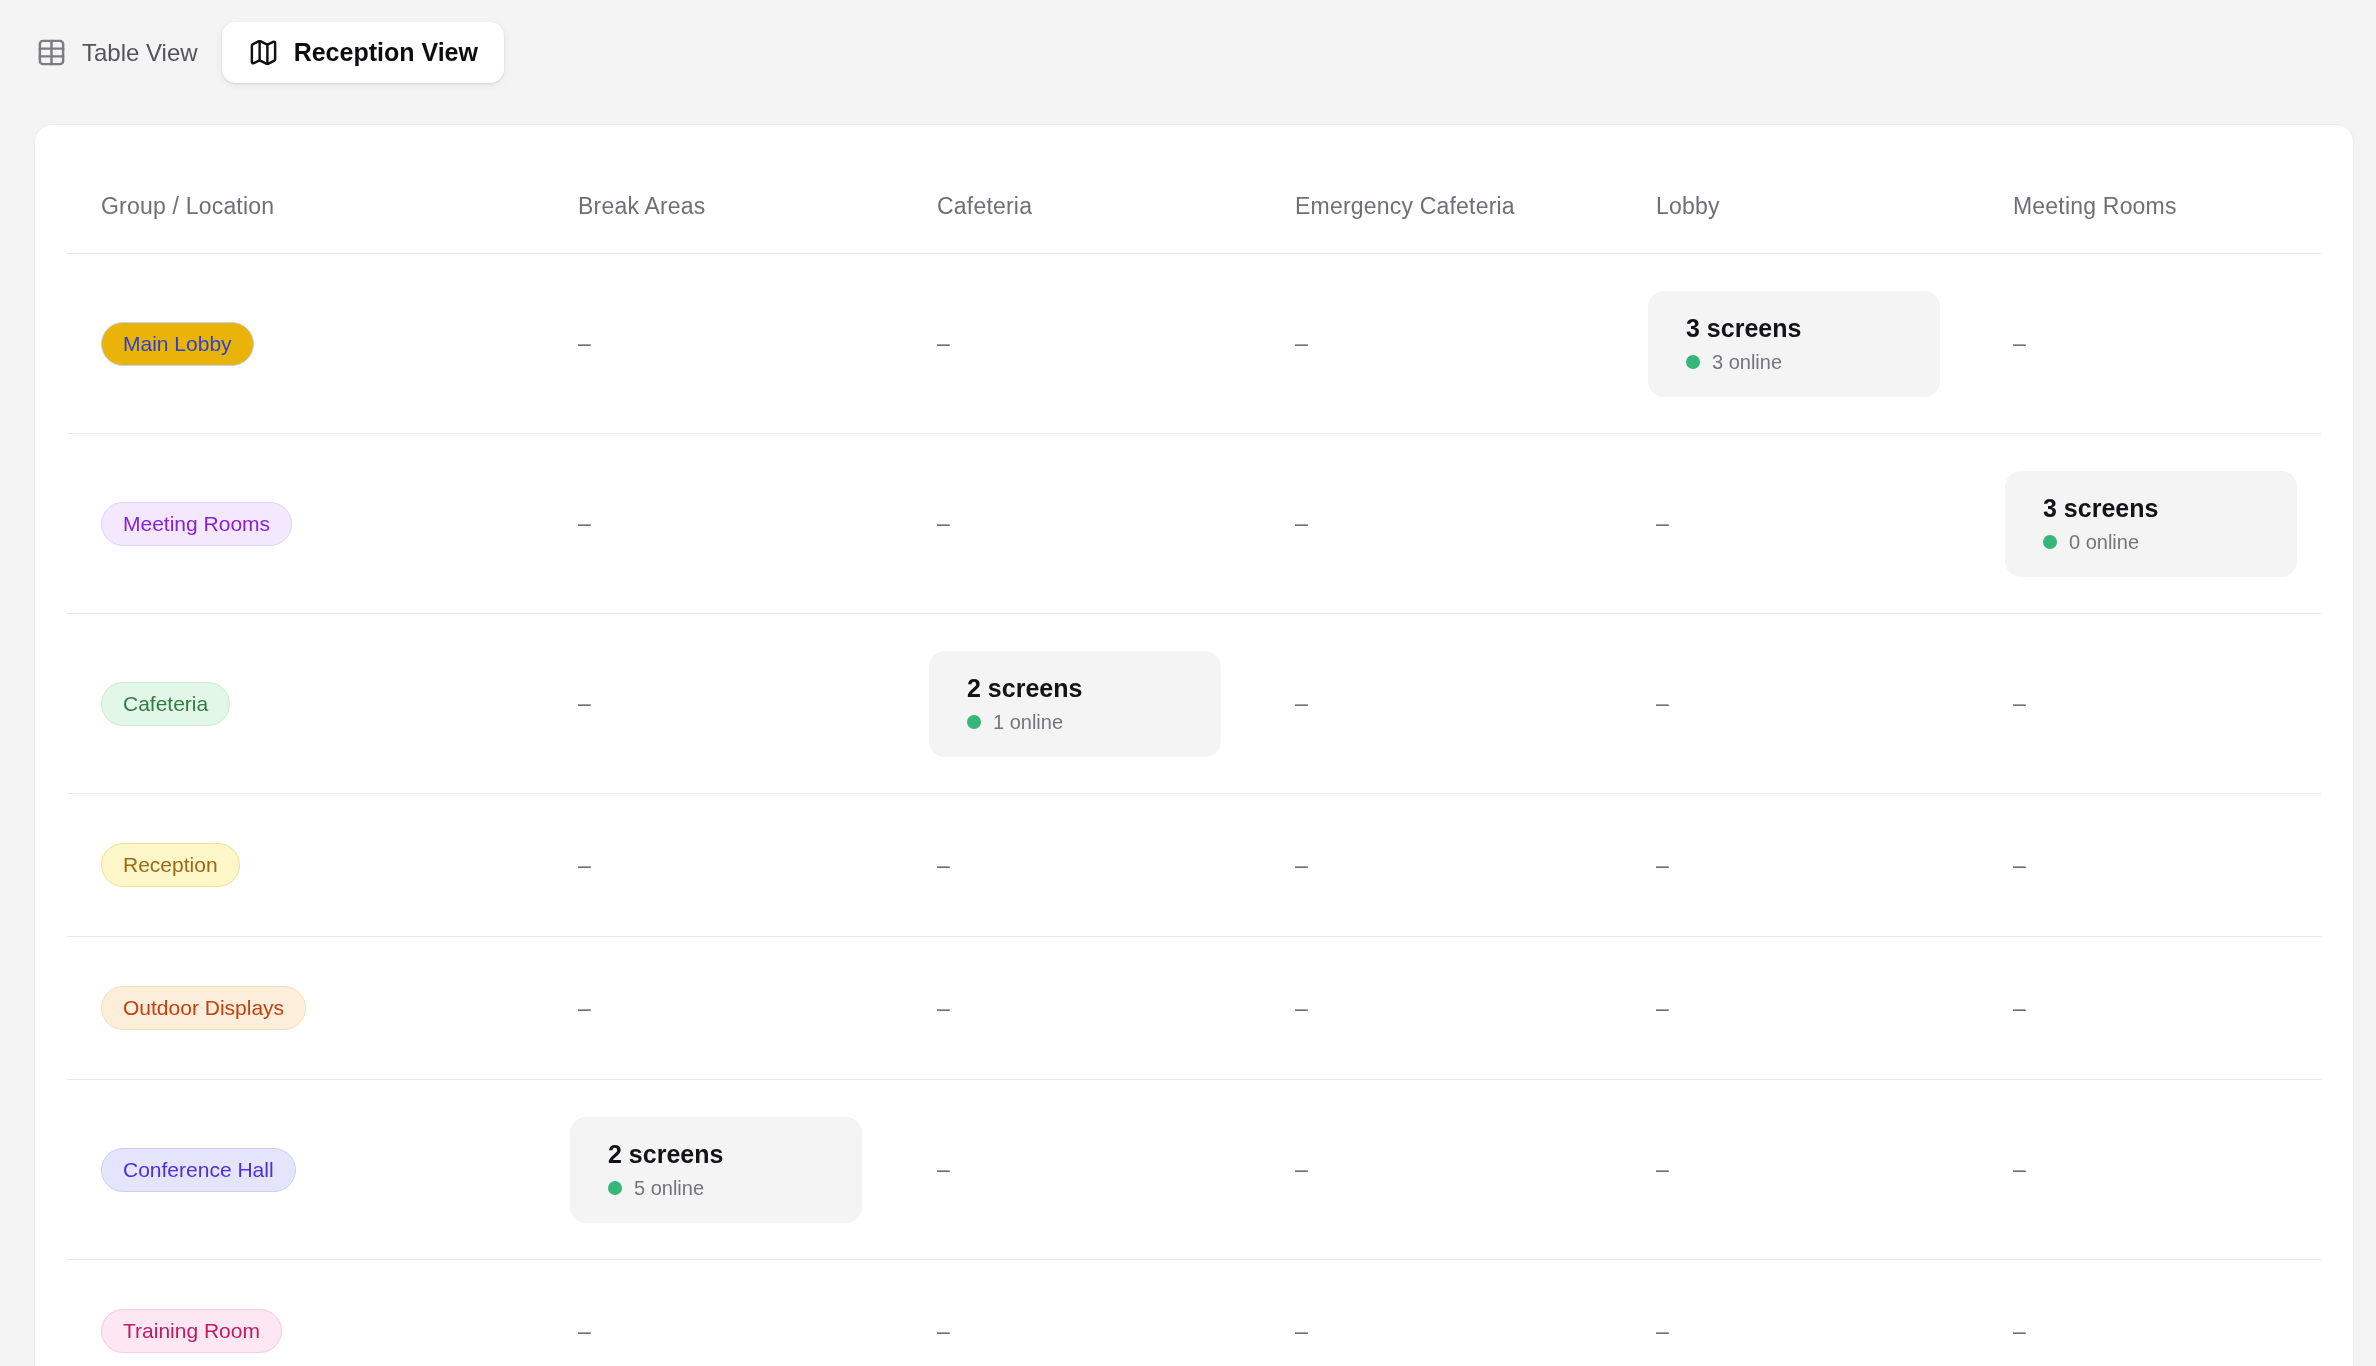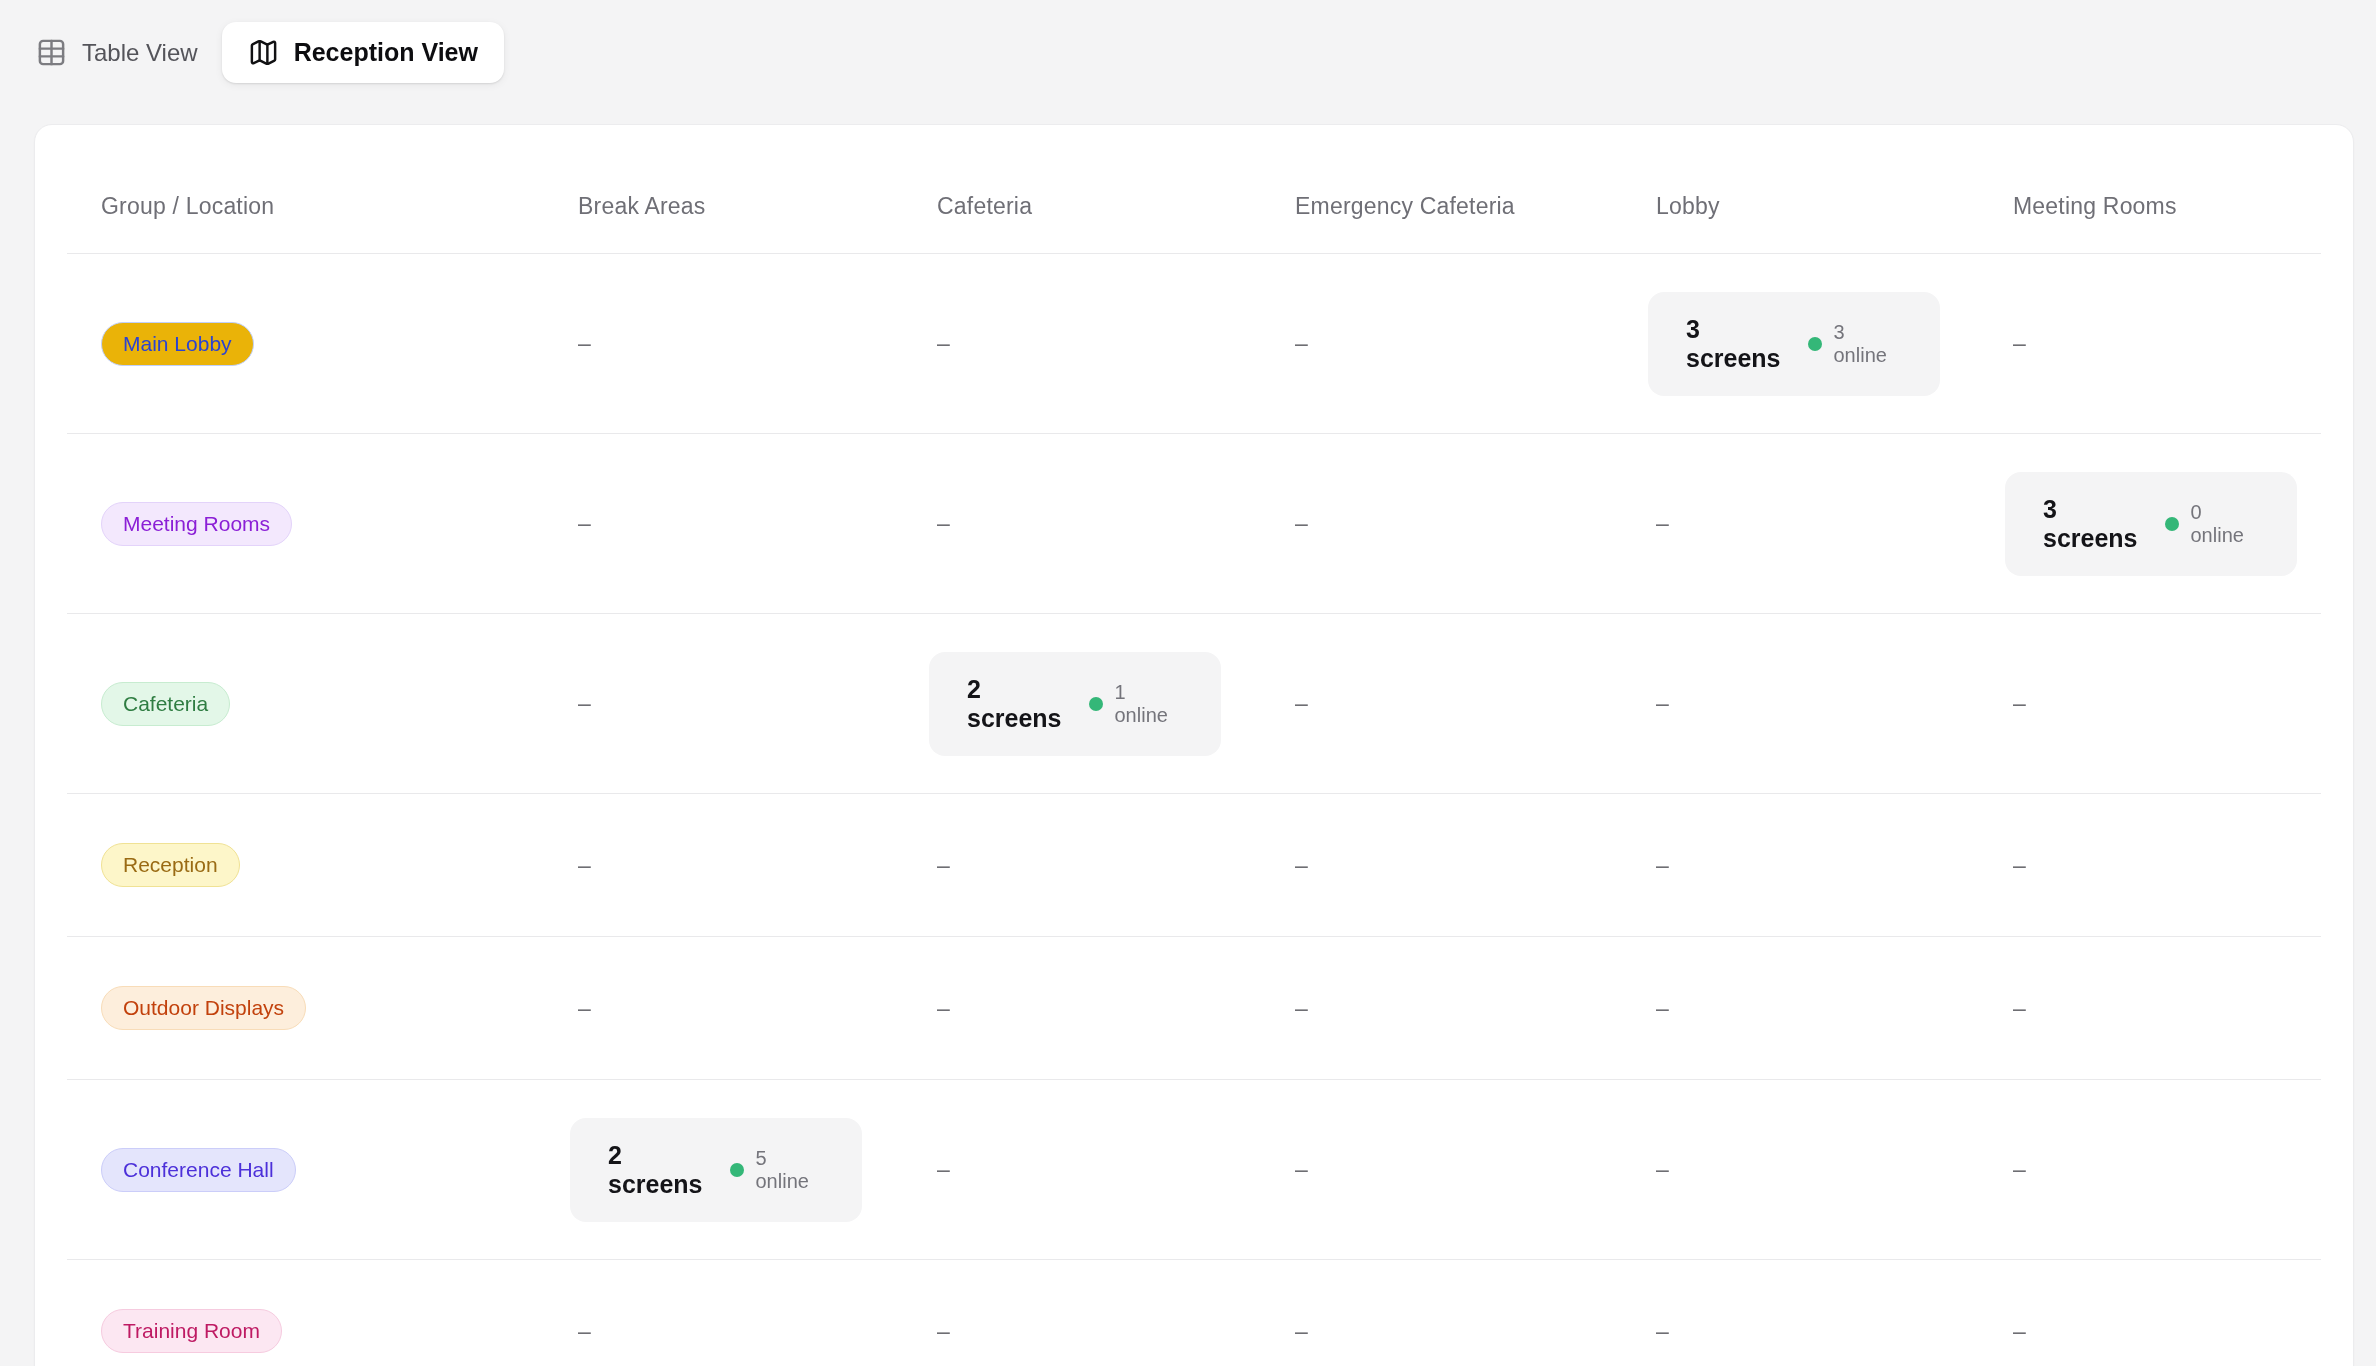--- a/index.html
+++ b/index.html
@@ -41,21 +41,21 @@
   .badge-blue   { background:#eab308; border-color:#c0d0fb; color:#2b43d1; }
   .badge-purple { background:#f3e8fd; border-color:#e3d3fa; color:#8b1fd6; }
   .badge-green  { background:#e3f7e8; border-color:#c7ecd0; color:#2f7d42; }
   .badge-yellow { background:#fdf6c9; border-color:#f0e294; color:#9a6b14; }
   .badge-orange { background:#fdeedc; border-color:#f8dcb8; color:#c2410c; }
   .badge-indigo { background:#e4e5fc; border-color:#cbcdf9; color:#4c30d9; }
   .badge-pink   { background:#fce7f2; border-color:#f6cbdf; color:#be1a63; }
 
   .dash { font-size:23px; color:#6e6e73; }
 
-  .screen-card { display:inline-flex; flex-direction:row; gap:8px; justify-self:start;
+  .screen-card { display:inline-flex; flex-direction:column; gap:8px; justify-self:start;
                  margin-left:-8px; width:292px; padding:23px 38px; background:#f4f4f5;
                  border-radius:16px; cursor:pointer; }
   .card-title { font-size:25px; font-weight:700; color:#141418; }
   .card-sub { display:flex; align-items:center; gap:12px; font-size:20px; color:#74747b; }
   .dot { width:14px; height:14px; border-radius:50%; background:#34b778; flex:none; }
 </style>
 </head>
 <body>
 
 <div class="toolbar">

